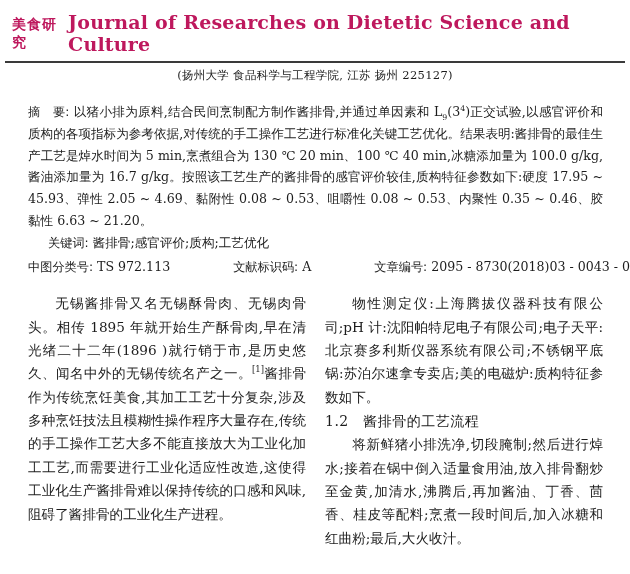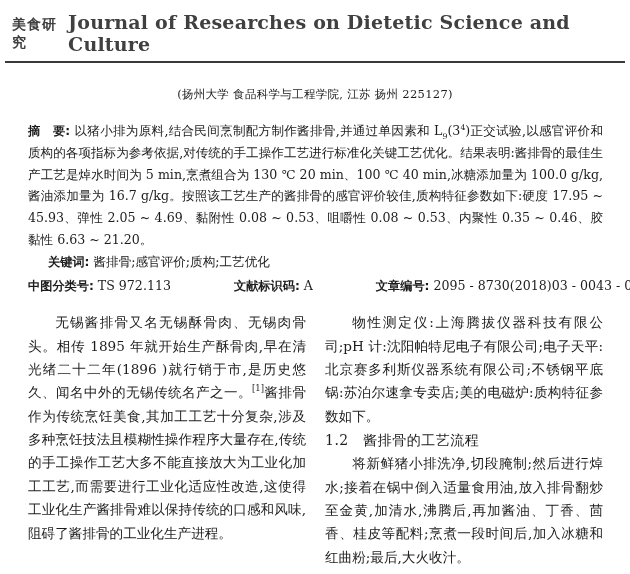--- a/index.html
+++ b/index.html
@@ -9,21 +9,21 @@
     font-family: "DejaVu Serif", "Liberation Serif", serif;
     color: #1c1c1c;
     overflow: hidden;
   }
   .page { width: 630px; height: 574px; overflow: hidden; position: relative; }
 
   
   .running-head {
     display: flex; justify-content: space-between; align-items: baseline;
     padding: 11px 10px 4px 12px;
-    color: #404040;
+    color: #be185d;
     font-weight: bold;
     font-size: 13px;
   }
   .running-head .left { display: flex; gap: 12px; align-items: baseline; }
   .running-head .journal-cn { font-size: 14px; letter-spacing: 1px; }
   .running-head .issue { font-size: 13px; }
   .running-head .journal-en { font-size: 19px; letter-spacing: 0.2px; }
   .head-rule { border: 0; border-top: 2.5px solid #3a3a3a; margin: 2px 5px 0 5px; }
 
   
@@ -37,32 +37,32 @@
   .authors {
     text-align: center;
     font-size: 17px;
     letter-spacing: 1px;
     margin-top: 21px;
   }
   .authors sup { font-size: 11px; }
   .affiliation {
     text-align: center;
     font-size: 11.5px;
-    margin-top: 24px;
+    margin-top: 5px;
     letter-spacing: 0.3px;
   }
 
   
   .meta-block {
     margin: 18px 27px 0 28px;
     font-size: 12.6px;
     line-height: 1.72;
     text-align: justify;
   }
-  .meta-block .label { font-weight: bold; font-family: "DejaVu Sans", "Liberation Sans", sans-serif; font-size: 12.2px; }
+  .meta-block .label { font-weight: normal; font-family: "DejaVu Sans", "Liberation Sans", sans-serif; font-size: 12.2px; }
   .meta-line { margin-top: 1px; margin-left: 20px; }
   .clc-line { display: flex; gap: 17px; margin-top: 2px; }
   .clc-line .pair { margin-right: 46px; white-space: nowrap; }
   .clc-line .pair:last-child { margin-right: 0; }
 
   sup { font-size: 0.62em; line-height: 0; }
   sub { font-size: 0.62em; line-height: 0; }
 
   
   .columns {

